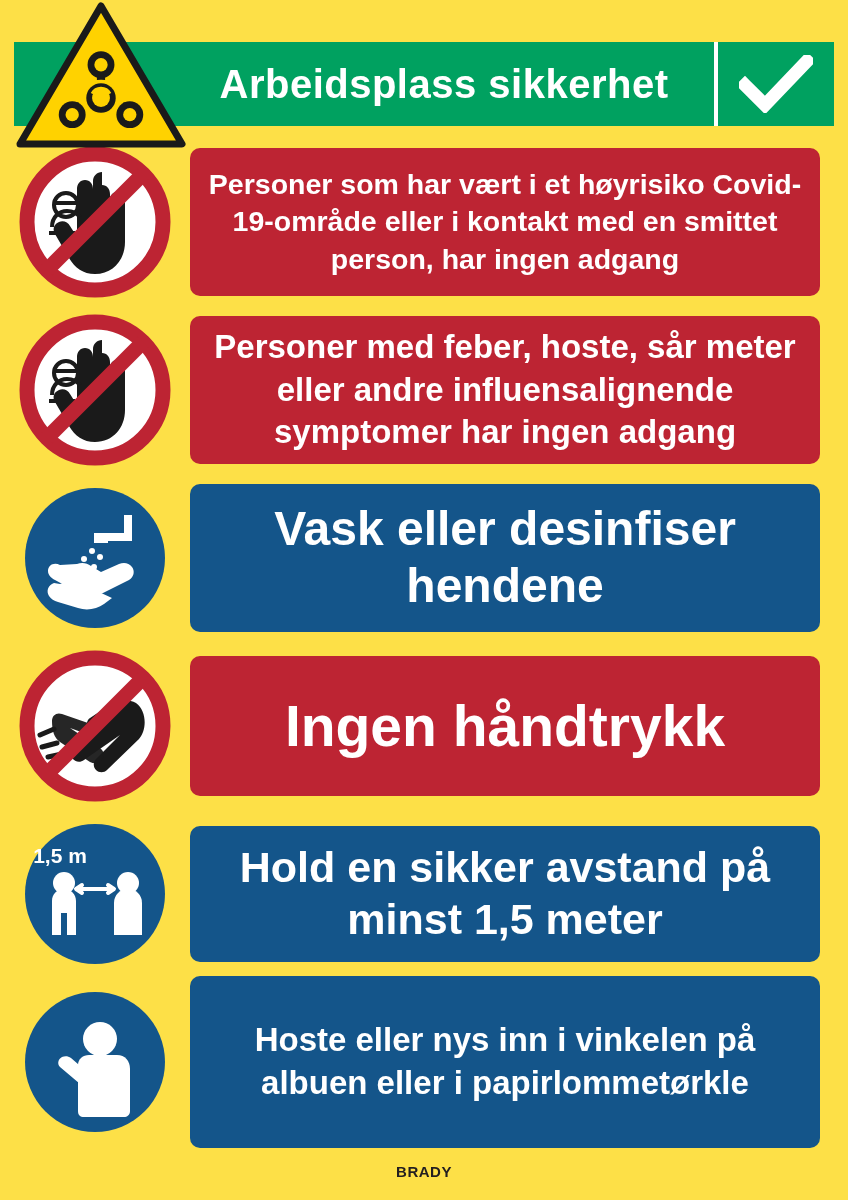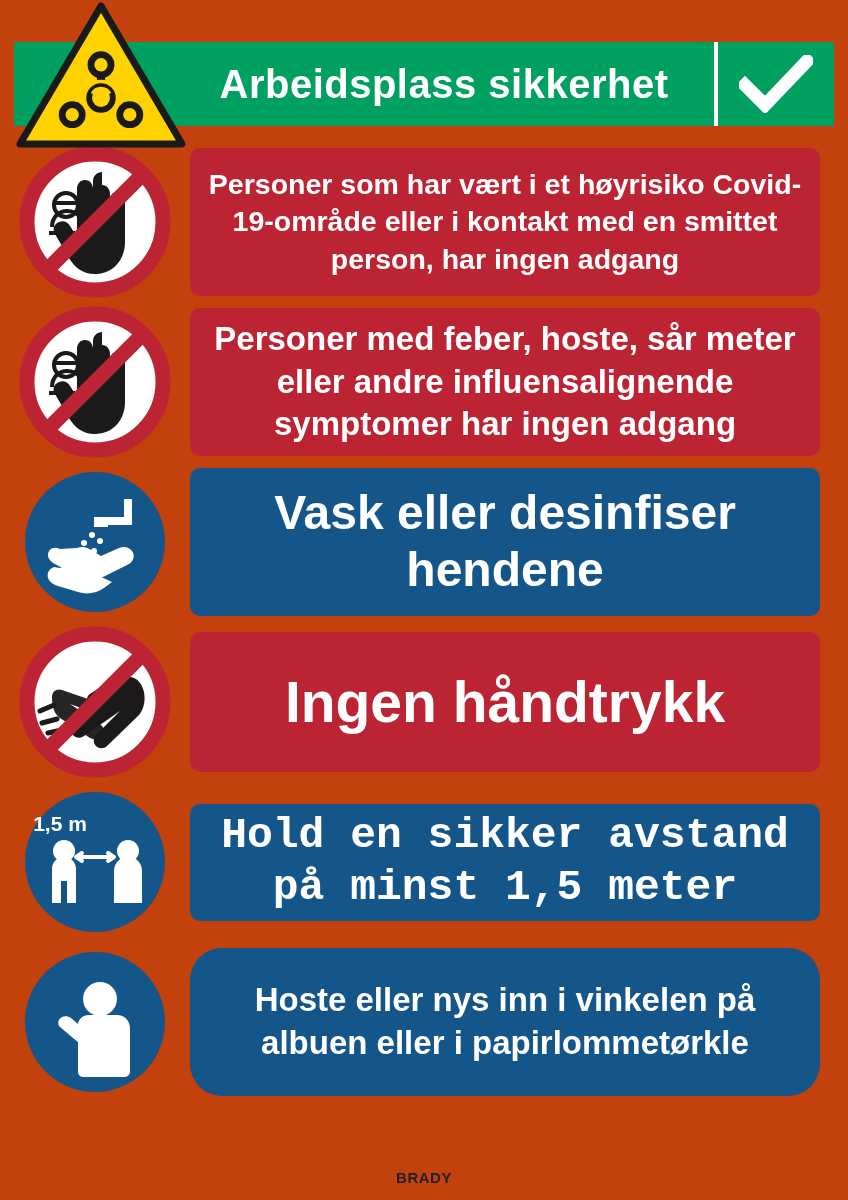--- a/index.html
+++ b/index.html
@@ -10,21 +10,21 @@
   body {
     width: 848px;
     height: 1200px;
     font-family: "Liberation Sans", sans-serif;
     overflow: hidden;
   }
   .poster {
     position: relative;
     width: 848px;
     height: 1200px;
-    background: #c2410c;
+    background: #fde047;
     box-sizing: border-box;
   }
 
   
   .header {
     position: absolute;
     left: 14px;
     top: 42px;
     width: 820px;
     height: 84px;
@@ -66,21 +66,21 @@
   
   .rows {
     position: absolute;
     left: 0;
     top: 148px;
     width: 848px;
   }
   .row {
     display: flex;
     align-items: center;
-    margin-bottom: 12px;
+    margin-bottom: 20px;
     height: 148px;
   }
   .icon-cell {
     width: 190px;
     min-width: 190px;
     display: flex;
     align-items: center;
     justify-content: center;
   }
   .banner {
@@ -100,27 +100,27 @@
   .banner.blue { background: #14558a; }
 
   .t-small { font-size: 28.5px; line-height: 1.30; }
   .t-med   { font-size: 33px; line-height: 1.30; }
   .t-big   { font-size: 57px; line-height: 1.10; }
 
   .r1 .banner { height: 148px; }
   .r2 .banner { height: 148px; }
   .r3 .banner { height: 140px; }
   .r4 .banner { height: 148px; }
-  .r5 .banner { height: 117px; font-family: Liberation Mono, monospace; }
-  .r6 .banner { height: 148px; border-radius: 32px; }
+  .r5 .banner { height: 136px; }
+  .r6 .banner { height: 172px; }
 
   .brand {
     position: absolute;
     left: 0;
-    bottom: 14px;
+    bottom: 20px;
     width: 848px;
     text-align: center;
     font-size: 15px;
     font-weight: bold;
     color: #231f20;
     letter-spacing: 0.5px;
   }
 </style>
 </head>
 <body>

